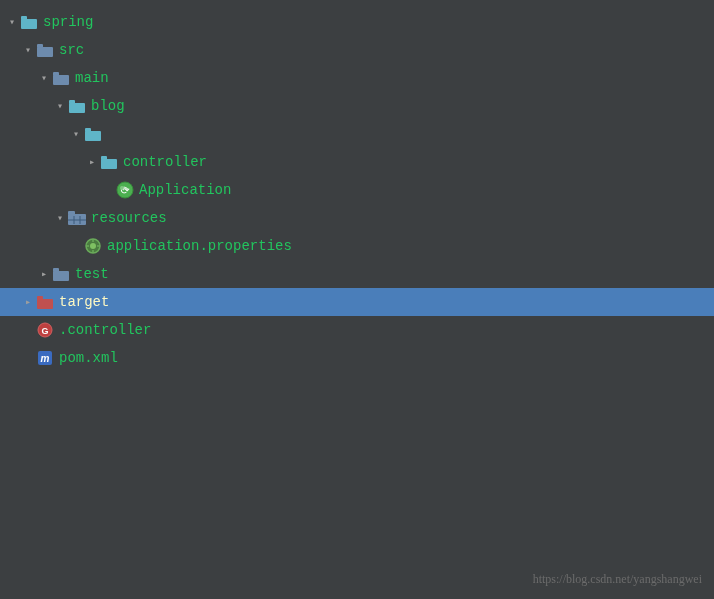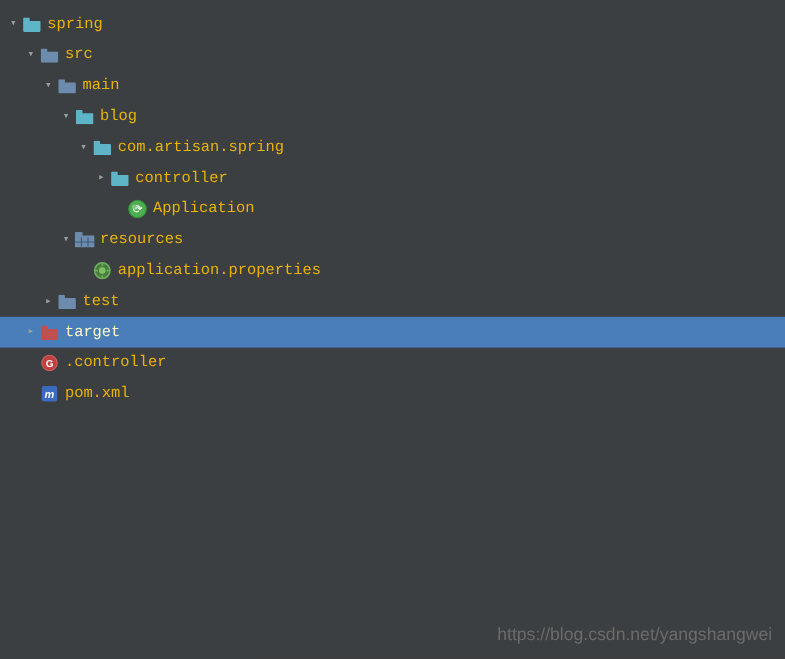--- a/index.html
+++ b/index.html
@@ -54,30 +54,30 @@
       display: inline-flex;
       align-items: center;
       justify-content: center;
       width: 18px;
       height: 18px;
       margin-right: 5px;
       flex-shrink: 0;
       font-size: 12px;
     }
     .item-label {
-      color: #eab308;
+      color: #22c55e;
       font-size: 14px;
     }
     .watermark {
       position: absolute;
       bottom: 12px;
       right: 12px;
       color: #6b6b6b;
-      font-size: 16px;
-      font-family: Liberation Sans, sans-serif;
+      font-size: 12px;
+      font-family: Liberation Serif, serif;
     }
 
     .spring-iml-label {
       color: #f08060 !important;
     }
   </style>
 </head>
 <body>
 
 <div class="file-tree">
@@ -132,21 +132,20 @@
 
   <div class="tree-item">
     <span class="indent" style="width:68px"></span>
     <span class="chevron">▾</span>
     <span class="file-icon">
       <svg width="16" height="13" viewBox="0 0 16 13">
         <rect x="0" y="3" width="16" height="10" rx="1" fill="#5fb5c8"></rect>
         <rect x="0" y="0" width="6" height="4" rx="1" fill="#5fb5c8"></rect>
       </svg>
     </span>
-    <span class="item-label">com.artisan.spring</span>
   </div>
 
   <div class="tree-item">
     <span class="indent" style="width:84px"></span>
     <span class="chevron">▸</span>
     <span class="file-icon">
       <svg width="16" height="13" viewBox="0 0 16 13">
         <rect x="0" y="3" width="16" height="10" rx="1" fill="#5fb5c8"></rect>
         <rect x="0" y="0" width="6" height="4" rx="1" fill="#5fb5c8"></rect>
       </svg>

